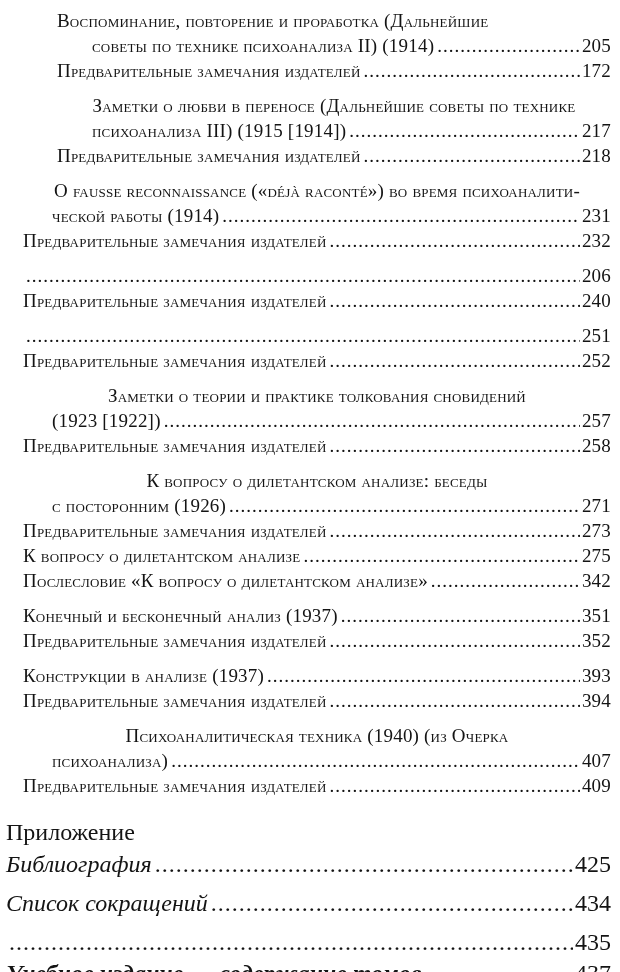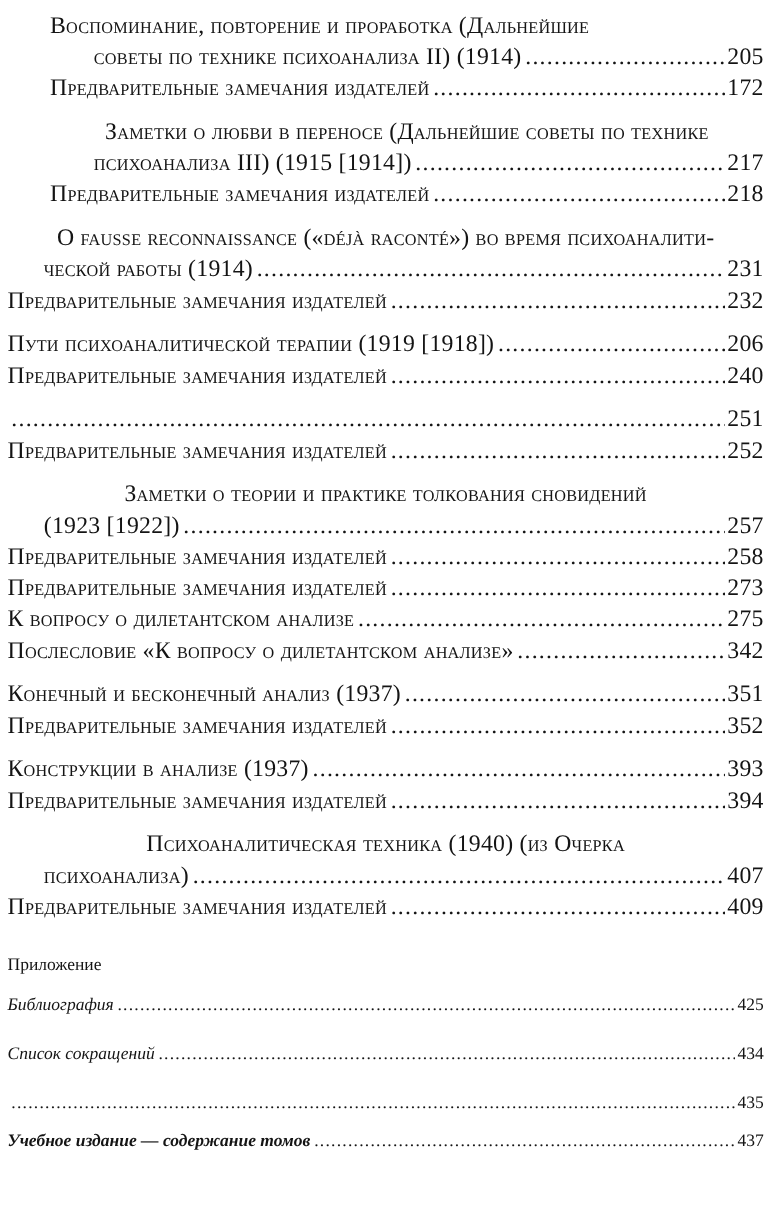--- a/index.html
+++ b/index.html
@@ -7,21 +7,21 @@
   body {
     background: #ffffff;
     color: #141414;
     font-family: "Liberation Serif", "DejaVu Serif", serif;
     font-size: 19px;
     line-height: 25px;
     overflow: hidden;
     padding: 8px 9px 0 6px;
   }
   .page { width: 100%; height: 100%; }
-  .sc { font-variant: small-caps; letter-spacing: 0.2px; }
+  .sc { font-variant: small-caps; letter-spacing: 0.2px; margin-left: 17px; }
   .e.sub { padding-left: 34px; }          
   .ln.c-sub { padding-left: 35px; }        
   .ln.c-main { padding-left: 29px; font-family: Liberation Serif, serif; }       
   .row { display: flex; align-items: baseline; }
   .t { white-space: nowrap; }
   .leader {
     flex: 1 1 auto;
     overflow: hidden;
     white-space: nowrap;
     min-width: 10px;
@@ -35,21 +35,21 @@
     font-weight: normal;
   }
   .pg {
     flex: 0 0 auto;
     font-variant: normal;
     font-style: normal;
     font-weight: normal;
   }
   .g { margin-top: 10px; text-align: center; }
   .bm-start { margin-top: 22px; }
-  .bm { font-size: 14px; }
+  .bm { font-size: 24px; }
   .bm.sp1 { margin-top: 7px; }
   .bm.sp2 { margin-top: 14px; }
   .bm.sp3 { margin-top: 6px; }
   .it { font-style: italic; }
   .bi { font-style: italic; font-weight: bold; }
 </style>
 </head>
 <body>
 
 <div class="page">
@@ -100,21 +100,20 @@
   <div class="e sc">
     <div class="ln row">
         <span class="t">Предварительные замечания издателей</span>
         <span class="leader"></span>
         <span class="pg">232</span>
       </div>
   </div>
 
   <div class="e sc g">
     <div class="ln row">
-        <span class="t">Пути психоаналитической терапии (1919 [1918])</span>
         <span class="leader"></span>
         <span class="pg">206</span>
       </div>
   </div>
 
   <div class="e sc">
     <div class="ln row">
         <span class="t">Предварительные замечания издателей</span>
         <span class="leader"></span>
         <span class="pg">240</span>
@@ -146,20 +145,28 @@
   </div>
 
   <div class="e sc">
     <div class="ln row">
         <span class="t">Предварительные замечания издателей</span>
         <span class="leader"></span>
         <span class="pg">258</span>
       </div>
   </div>
 
+  <div class="e sc g">
+    <div class="ln"><span class="t">К вопросу о дилетантском анализе: беседы</span></div>
+    <div class="ln row c-main">
+        <span class="t">с посторонним (1926)</span>
+        <span class="leader"></span>
+        <span class="pg">271</span>
+      </div>
+  </div>
 
   <div class="e sc">
     <div class="ln row">
         <span class="t">Предварительные замечания издателей</span>
         <span class="leader"></span>
         <span class="pg">273</span>
       </div>
   </div>
 
   <div class="e sc">

